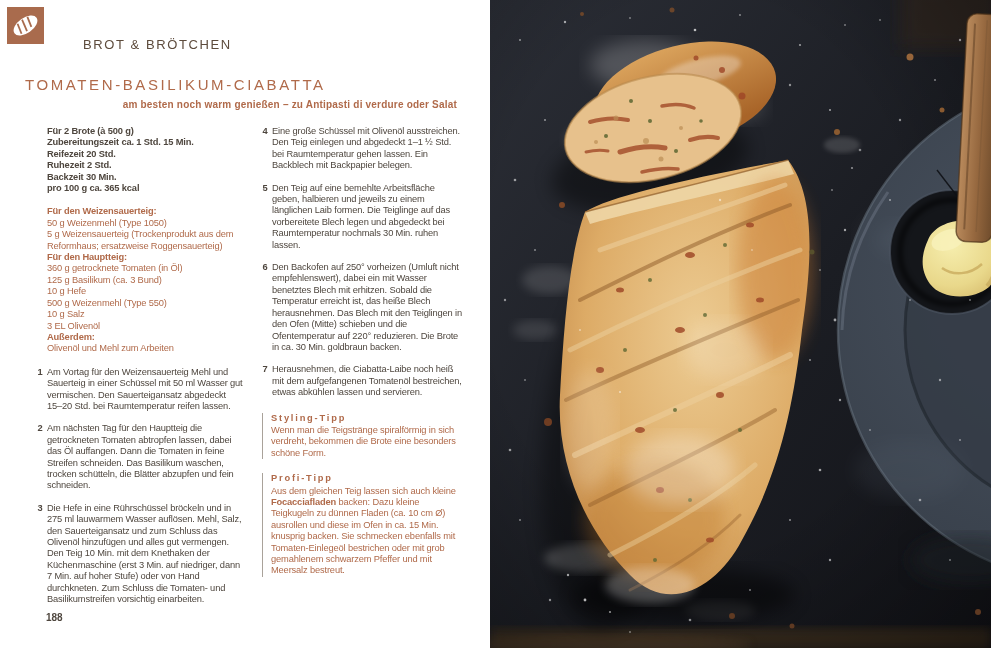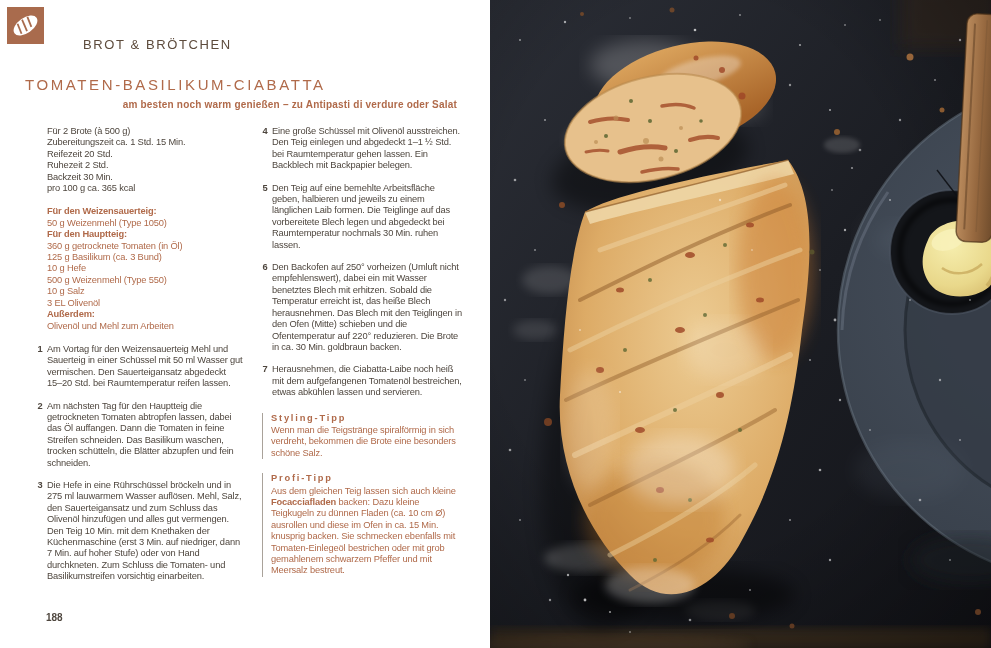--- a/index.html
+++ b/index.html
@@ -14,21 +14,21 @@
   .recipe-title{position:absolute;left:25px;top:76px;font-size:15px;font-weight:400;
                 letter-spacing:2.6px;color:#b06a4a;white-space:nowrap;}
   .recipe-subtitle{position:absolute;left:41px;top:99px;width:416px;text-align:right;
                    font-size:10px;font-weight:bold;letter-spacing:0.2px;color:#b06a4a;}
 
   .col{position:absolute;top:126px;font-size:9.3px;line-height:11.4px;
        letter-spacing:-0.15px;color:#4e463e;}
   .col-left{left:47px;width:196px;}
   .col-right{left:272px;width:192px;}
 
-  .meta{margin-bottom:12px;}
+  .meta{margin-bottom:12px;font-weight:bold;}
   .ing{color:#b06a4a;margin-bottom:12px;}
   .ing-head{font-weight:bold;}
   .step{position:relative;margin-bottom:11px;}
   .step .num{position:absolute;left:-9.5px;top:0;font-weight:bold;}
 
   .tip{margin-left:-10px;margin-top:14px;border-left:1px solid #a9a29a;
        padding-left:8px;color:#b06a4a;}
   .tip-title{font-weight:bold;letter-spacing:1.8px;margin-bottom:1px;}
   .tip b{font-weight:bold;}
 
@@ -66,20 +66,21 @@
         <div>Zubereitungszeit ca. 1 Std. 15 Min.</div>
         <div>Reifezeit 20 Std.</div>
         <div>Ruhezeit 2 Std.</div>
         <div>Backzeit 30 Min.</div>
         <div>pro 100 g ca. 365 kcal</div>
       </div>
 
       <div class="ing">
         <div class="ing-head">Für den Weizensauerteig:</div>
         <div>50 g Weizenmehl (Type 1050)</div>
+        <div>5 g Weizensauerteig (Trockenprodukt aus dem Reformhaus; ersatzweise Roggensauerteig)</div>
         <div class="ing-head">Für den Hauptteig:</div>
         <div>360 g getrocknete Tomaten (in Öl)</div>
         <div>125 g Basilikum (ca. 3 Bund)</div>
         <div>10 g Hefe</div>
         <div>500 g Weizenmehl (Type 550)</div>
         <div>10 g Salz</div>
         <div>3 EL Olivenöl</div>
         <div class="ing-head">Außerdem:</div>
         <div>Olivenöl und Mehl zum Arbeiten</div>
       </div>
@@ -111,21 +112,21 @@
         <span class="num">6</span>
         <span>Den Backofen auf 250° vorheizen (Umluft nicht empfehlenswert), dabei ein mit Wasser benetztes Blech mit erhitzen. Sobald die Temperatur erreicht ist, das heiße Blech herausnehmen. Das Blech mit den Teiglingen in den Ofen (Mitte) schieben und die Ofentemperatur auf 220° reduzieren. Die Brote in ca. 30 Min. goldbraun backen.</span>
       </div>
       <div class="step">
         <span class="num">7</span>
         <span>Herausnehmen, die Ciabatta-Laibe noch heiß mit dem aufgefangenen Tomatenöl bestreichen, etwas abkühlen lassen und servieren.</span>
       </div>
 
       <div class="tip">
         <div class="tip-title">Styling-Tipp</div>
-        <div class="tip-body">Wenn man die Teigstränge spiralförmig in sich verdreht, bekommen die Brote eine besonders schöne Salz.</div>
+        <div class="tip-body">Wenn man die Teigstränge spiralförmig in sich verdreht, bekommen die Brote eine besonders schöne Form.</div>
       </div>
 
       <div class="tip">
         <div class="tip-title">Profi-Tipp</div>
         <div class="tip-body"><span>Aus dem gleichen Teig lassen sich auch kleine </span><b>Focacciafladen</b><span> backen: Dazu kleine Teigkugeln zu dünnen Fladen (ca. 10 cm Ø) ausrollen und diese im Ofen in ca. 15 Min. knusprig backen. Sie schmecken ebenfalls mit Tomaten-Einlegeöl bestrichen oder mit grob gemahlenem schwarzem Pfeffer und mit Meersalz bestreut.</span></div>
       </div>
     </div>
 
     <div class="page-number">188</div>
   </div>

